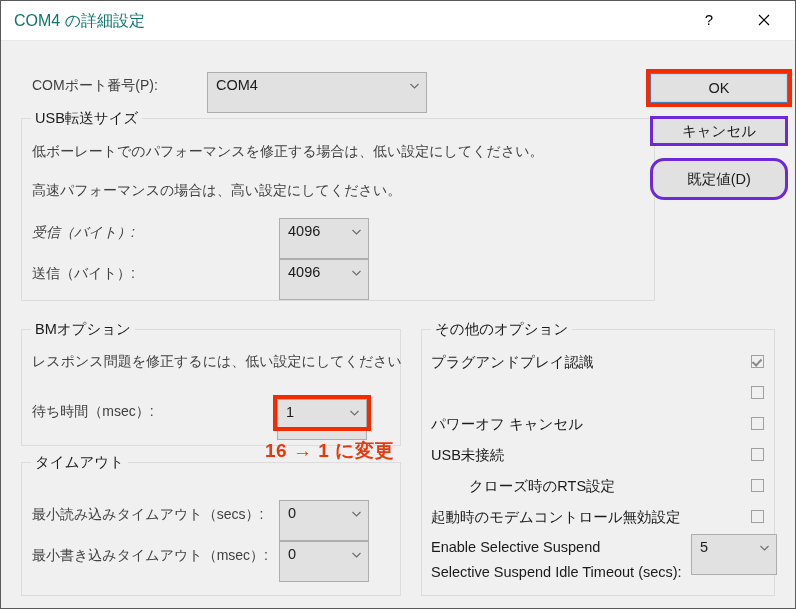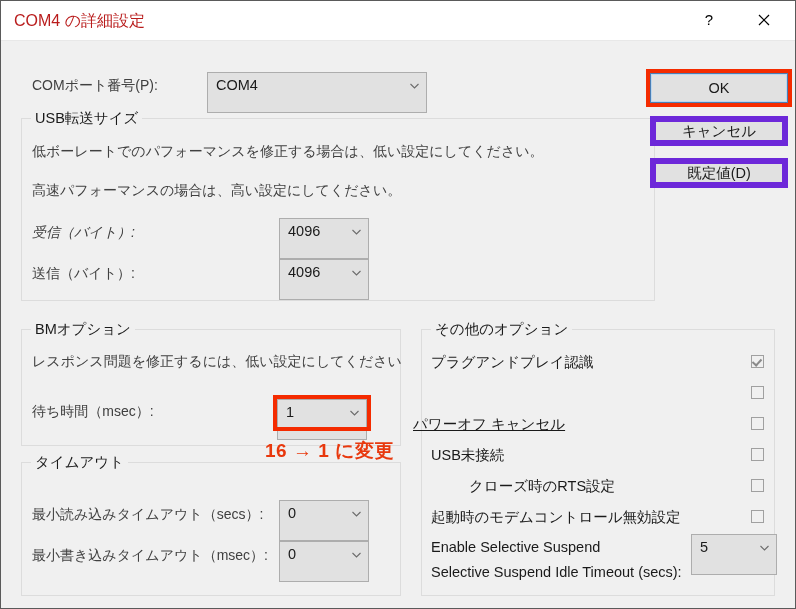--- a/index.html
+++ b/index.html
@@ -32,21 +32,21 @@
     width: 794px;
     height: 39px;
     background: #ffffff;
     border-bottom: 1px solid #e8e8e8;
   }
   #title-text {
     position: absolute;
     left: 13px;
     top: 10px;
     font-size: 16px;
-    color: #b91c1c;
+    color: #0f766e;
     white-space: nowrap;
   }
   .caption-btn {
     position: absolute;
     top: 0;
     width: 46px;
     height: 38px;
     background: transparent;
     border: none;
     padding: 0;
@@ -110,21 +110,21 @@
     width: 9px;
     height: 6px;
   }
   .combo .arrow svg { display: block; }
 
   
   .btn {
     position: absolute;
     box-sizing: border-box;
     background: #e1e1e1;
-    border: 6px solid #6d28d9;
+    border: 3px solid #6d28d9;
     font-family: "Liberation Sans", "DejaVu Sans", sans-serif;
     font-size: 14.5px;
     color: #1a1a1a;
     cursor: default;
     padding: 0;
     text-align: center;
   }
   .btn.focused { border: 1px solid #4a7eb5; box-shadow: inset 0 0 0 1px #bdd7ee; }
 
   
@@ -282,21 +282,21 @@
 
   <div class="groupbox" style="left:420px; top:328px; width:354px; height:267px;">
     <div class="group-title">その他のオプション</div>
   </div>
 
   <div class="cb-row-label" style="left:430px; top:352px;">プラグアンドプレイ認識</div>
   <div class="cbox checked" style="left:750px; top:354px;"></div>
 
   <div class="cbox" style="left:750px; top:385px;"></div>
 
-  <div class="cb-row-label" style="left:412px; top:414px;text-decoration:underline;">パワーオフ キャンセル</div>
+  <div class="cb-row-label" style="left:430px; top:414px;">パワーオフ キャンセル</div>
   <div class="cbox" style="left:750px; top:416px;"></div>
 
   <div class="cb-row-label" style="left:430px; top:445px;">USB未接続</div>
   <div class="cbox" style="left:750px; top:447px;"></div>
 
   <div class="cb-row-label" style="left:430px; top:476px;margin-left:38px;">クローズ時のRTS設定</div>
   <div class="cbox" style="left:750px; top:478px;"></div>
 
   <div class="cb-row-label" style="left:430px; top:507px;">起動時のモデムコントロール無効設定</div>
   <div class="cbox" style="left:750px; top:509px;"></div>
@@ -309,19 +309,19 @@
     <span class="val">5</span>
     <span class="arrow">
       <svg width="9" height="6" viewBox="0 0 9 6">
           <path d="M0.5 1 L4.5 5 L8.5 1" fill="none" stroke="#6b6b6b" stroke-width="1.1"></path>
         </svg>
     </span>
   </div>
 
   <button class="btn focused" style="left:649px; top:72px; width:138px; height:30px;">OK</button>
   <button class="btn" style="left:649px; top:115px; width:138px; height:30px;">キャンセル</button>
-  <button class="btn" style="left:649px; top:157px; width:138px; height:30px;">既定値(D)</button>
+  <button class="btn" style="left:649px; top:157px; width:138px; height:42px;border-radius:14px;">既定値(D)</button>
 
   <div id="red-box-ok"></div>
   <div id="red-box-wait"></div>
   <div id="annotation">16 → 1 に変更</div>
 
 </div>
 
 </body></html>

